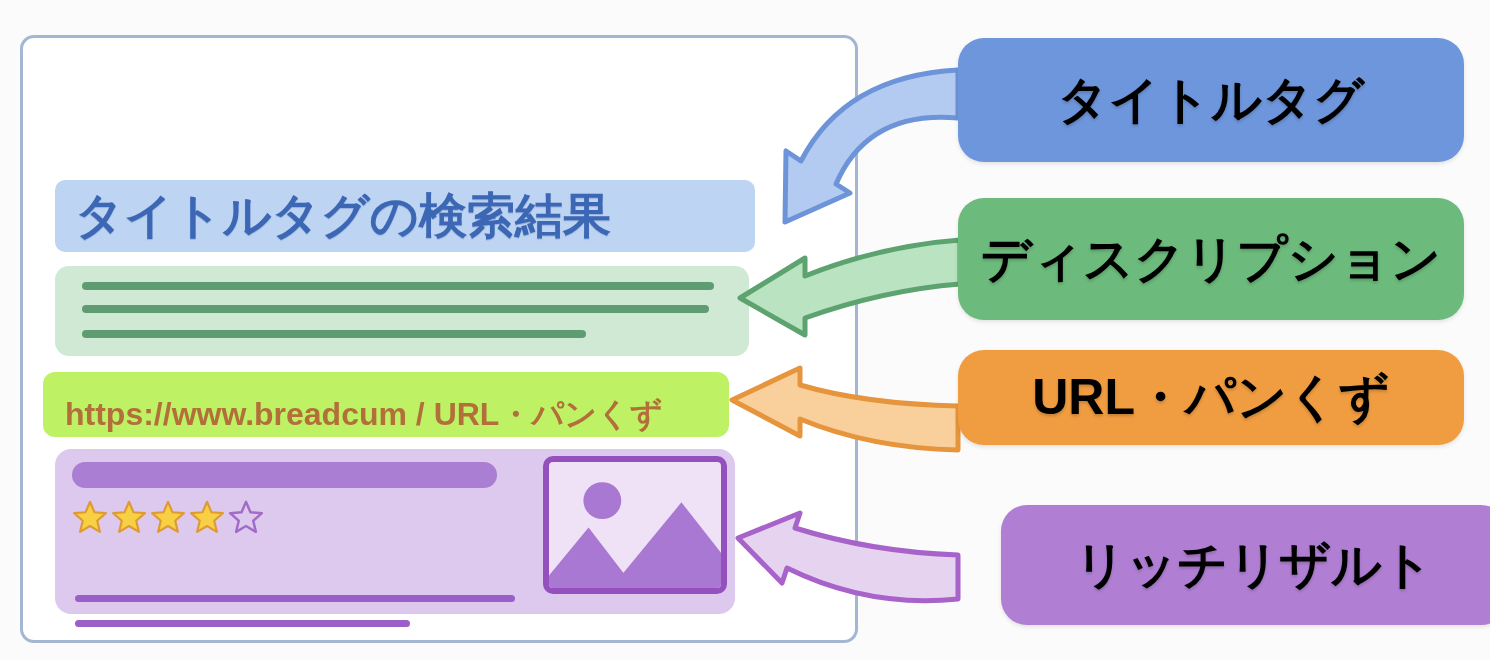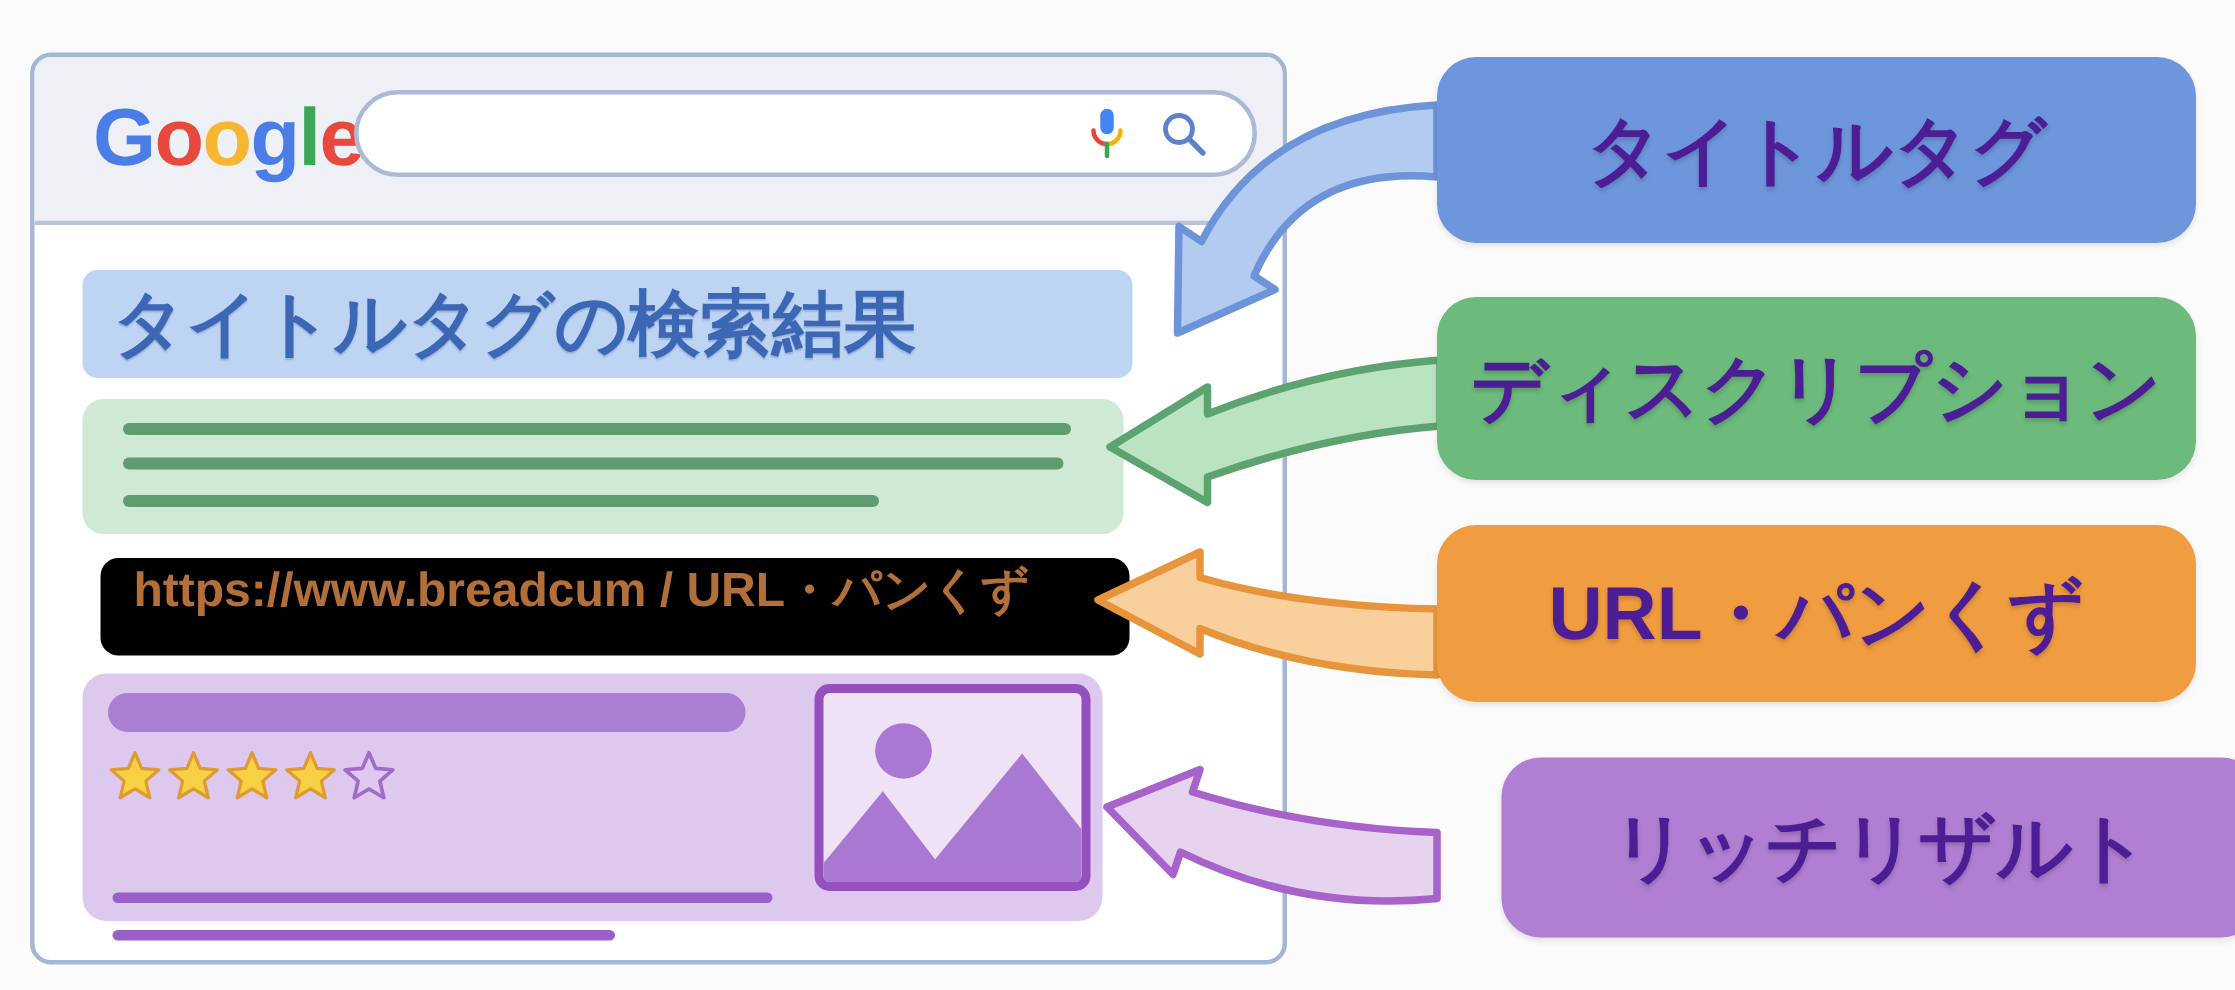--- a/index.html
+++ b/index.html
@@ -55,23 +55,23 @@
   .desc-box {
     position:absolute; left:32px; top:228px; width:694px; height:90px;
     background:#cfe9d4; border-radius:14px;
   }
   .desc-line { position:absolute; height:8px; background:#5f9c72; border-radius:4px; }
   .desc-line.l1 { left:27px; top:16px;  width:632px; }
   .desc-line.l2 { left:27px; top:39px;  width:627px; }
   .desc-line.l3 { left:27px; top:64px;  width:504px; }
 
   .url-box {
-    position:absolute; left:44px; top:334px; width:686px; height:65px;
-    background:#000000; border-radius:12px;
-    display:flex; align-items:flex-start; padding-left:22px;
+    position:absolute; left:20px; top:334px; width:686px; height:65px;
+    background:#bef264; border-radius:12px;
+    display:flex; align-items:flex-end; padding-left:22px;
   }
   .url-box span { color:#b26f3a; font-size:32px; font-weight:600; }
 
   .rich-box {
     position:absolute; left:32px; top:411px; width:680px; height:165px;
     background:#ddc9ee; border-radius:16px;
   }
   .rich-bar {
     position:absolute; left:17px; top:13px; width:425px; height:26px;
     background:#aa7ed2; border-radius:13px;
@@ -93,62 +93,41 @@
   .rich-line.l2 { top:171px; }
 
   
   .label {
     position:absolute; left:958px; width:506px;
     border-radius:26px;
     display:flex; align-items:center; justify-content:center;
     box-shadow:0 2px 4px rgba(0,0,0,.10);
   }
   .label span {
-    color:#4c1d95; font-size:50px; font-weight:bold;
+    color:#000000; font-size:50px; font-weight:bold;
     text-shadow:0 2px 3px rgba(0,0,0,.18);
     white-space:nowrap;
   }
   .label.title-tag   { top:38px;  height:124px; }
   .label.description { top:198px; height:122px; }
-  .label.url-bc      { top:350px; height:118px; }
+  .label.url-bc      { top:350px; height:95px; }
   .label.rich        { top:505px; height:120px; }
 
   
   .arrows {
     position:absolute; left:0; top:0; width:1490px; height:660px;
     pointer-events:none;
   }
   .arrows path { stroke-width:5; stroke-linejoin:round; }
 </style>
 </head>
 <body>
 
 <div class="browser">
 
-  <div class="browser-header">
-    <div class="google-logo">
-      <span style="color: rgb(74, 125, 232);">G</span><span style="color: rgb(232, 73, 60);">o</span><span style="color: rgb(245, 182, 49);">o</span><span style="color: rgb(74, 125, 232);">g</span><span style="color: rgb(58, 168, 87);">l</span><span style="color: rgb(232, 73, 60);">e</span>
-    </div>
-
-    <div class="search-pill">
-      <input type="text" placeholder="" style="">
-      <div class="pill-icons">
-        <svg width="26" height="36" viewBox="0 0 26 36">
-          <rect x="8.5" y="1.5" width="9" height="17" rx="4.5" fill="#4285F4"></rect>
-          <path d="M 4 16 A 9 9 0 0 0 13 25" fill="none" stroke="#EA4335" stroke-width="3" stroke-linecap="round"></path>
-          <path d="M 13 25 A 9 9 0 0 0 22 16" fill="none" stroke="#F4B400" stroke-width="3" stroke-linecap="round"></path>
-          <line x1="13" y1="25" x2="13" y2="33" stroke="#34A853" stroke-width="3" stroke-linecap="round"></line>
-        </svg>
-        <svg width="32" height="32" viewBox="0 0 32 32">
-          <circle cx="13" cy="13" r="9" fill="none" stroke="#5b82ca" stroke-width="3.2"></circle>
-          <line x1="20" y1="20" x2="29" y2="29" stroke="#5b82ca" stroke-width="3.6" stroke-linecap="round"></line>
-        </svg>
-      </div>
-    </div>
-  </div>
 
   <div class="title-box">
     <span>タイトルタグの検索結果</span>
   </div>
 
   <div class="desc-box">
     <div class="desc-line l1"></div>
     <div class="desc-line l2"></div>
     <div class="desc-line l3"></div>
   </div>

